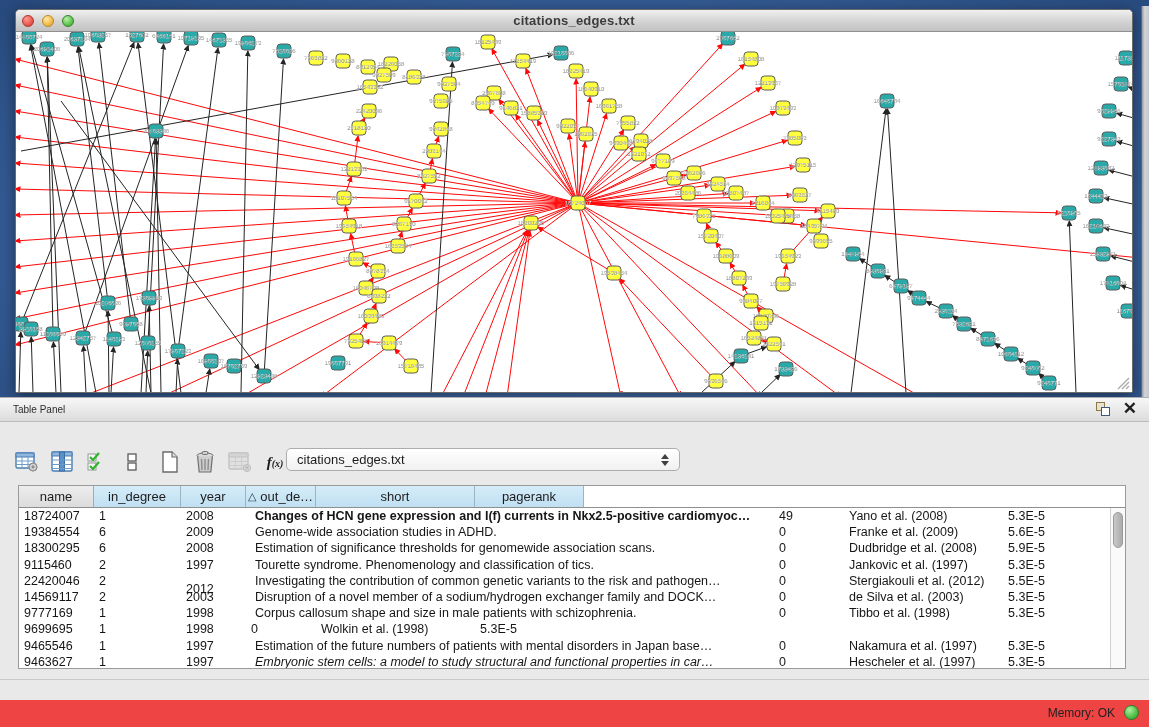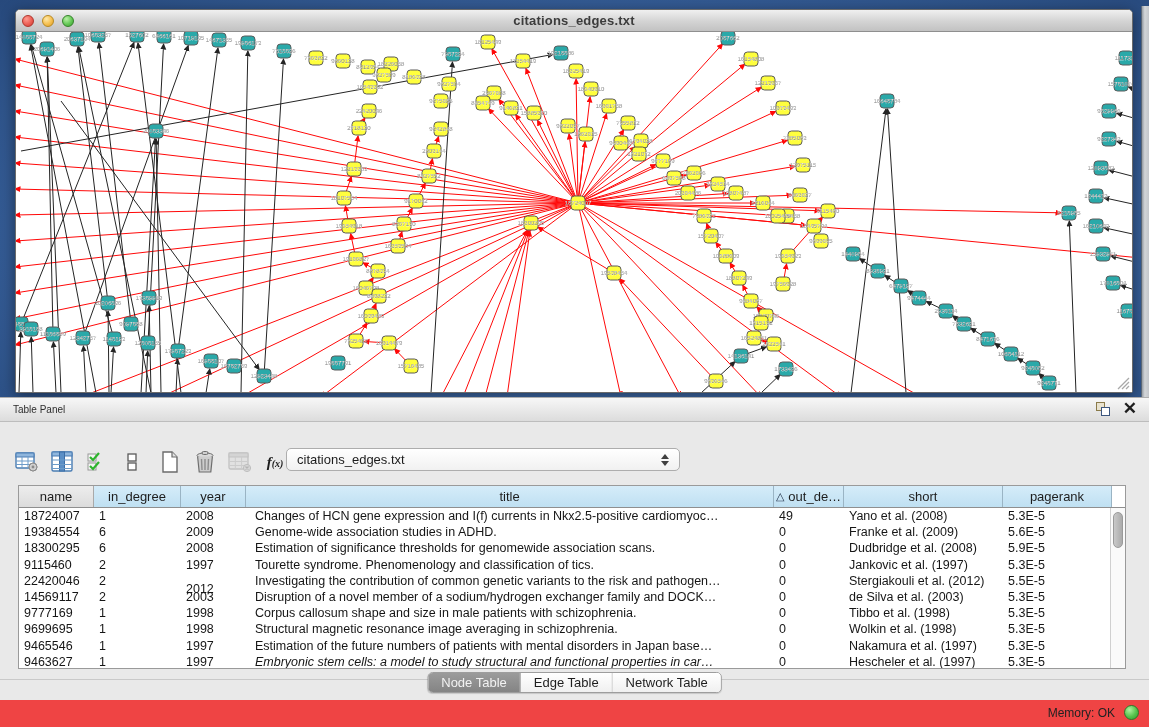--- a/index.html
+++ b/index.html
@@ -857,31 +857,30 @@
         <span class="up"></span>
         <span class="dn"></span>
       </span>
   </div>
 
   <div class="grid-table">
     <div class="ghead" id="ghead">
         <div class="gh first" style="width: 75px;">name</div>
         <div class="gh" style="width: 87px;">in_degree</div>
         <div class="gh" style="width: 65px;">year</div>
-        <div class="gh" style="width: 528px;">title</div>
         <div class="gh" style="width: 70px;"><span class="sort-tri">△</span>out_de…</div>
         <div class="gh" style="width: 159px;">short</div>
         <div class="gh" style="width: 109px;">pagerank</div>
       </div>
     <div class="gbody" id="gbody">
         <div class="grow">
           <div class="gc" style="width: 75px;">18724007</div>
           <div class="gc" style="width: 87px;">1</div>
           <div class="gc" style="width: 65px;">2008</div>
-          <div class="gc title-col" style="width: 528px;">Changes of HCN gene expression and I(f) currents in Nkx2.5-positive cardiomyoc…</div>
+          <div class="gc title-col" style="width: 528px; font-weight: bold;">Changes of HCN gene expression and I(f) currents in Nkx2.5-positive cardiomyoc…</div>
           <div class="gc" style="width: 70px;">49</div>
           <div class="gc" style="width: 159px;">Yano et al. (2008)</div>
           <div class="gc" style="width: 109px;">5.3E-5</div>
         </div>
         <div class="grow">
           <div class="gc" style="width: 75px;">19384554</div>
           <div class="gc" style="width: 87px;">6</div>
           <div class="gc" style="width: 65px;">2009</div>
           <div class="gc title-col" style="width: 528px;">Genome-wide association studies in ADHD.</div>
           <div class="gc" style="width: 70px;">0</div>
@@ -930,21 +929,20 @@
           <div class="gc" style="width: 65px;">1998</div>
           <div class="gc title-col" style="width: 528px;">Corpus callosum shape and size in male patients with schizophrenia.</div>
           <div class="gc" style="width: 70px;">0</div>
           <div class="gc" style="width: 159px;">Tibbo et al. (1998)</div>
           <div class="gc" style="width: 109px;">5.3E-5</div>
         </div>
         <div class="grow">
           <div class="gc" style="width: 75px;">9699695</div>
           <div class="gc" style="width: 87px;">1</div>
           <div class="gc" style="width: 65px;">1998</div>
-          <div class="gc title-col" style="width: 528px;">Structural magnetic resonance image averaging in schizophrenia.</div>
           <div class="gc" style="width: 70px;">0</div>
           <div class="gc" style="width: 159px;">Wolkin et al. (1998)</div>
           <div class="gc" style="width: 109px;">5.3E-5</div>
         </div>
         <div class="grow">
           <div class="gc" style="width: 75px;">9465546</div>
           <div class="gc" style="width: 87px;">1</div>
           <div class="gc" style="width: 65px;">1997</div>
           <div class="gc title-col" style="width: 528px;">Estimation of the future numbers of patients with mental disorders in Japan base…</div>
           <div class="gc" style="width: 70px;">0</div>
@@ -961,23 +959,18 @@
           <div class="gc" style="width: 109px;">5.3E-5</div>
         </div>
       </div>
     <div class="vscroll">
       <div class="vthumb"></div>
     </div>
   </div>
 
   <div class="hr-line"></div>
 
-  <div class="tabs" id="tabs">
-      <div class="tab active">Node Table</div>
-      <div class="tab">Edge Table</div>
-      <div class="tab">Network Table</div>
-    </div>
 </div>
 
 <div class="statusbar">
   <span class="mem">Memory: OK</span>
   <span class="mem-dot"></span>
 </div>
 
 </body></html>

